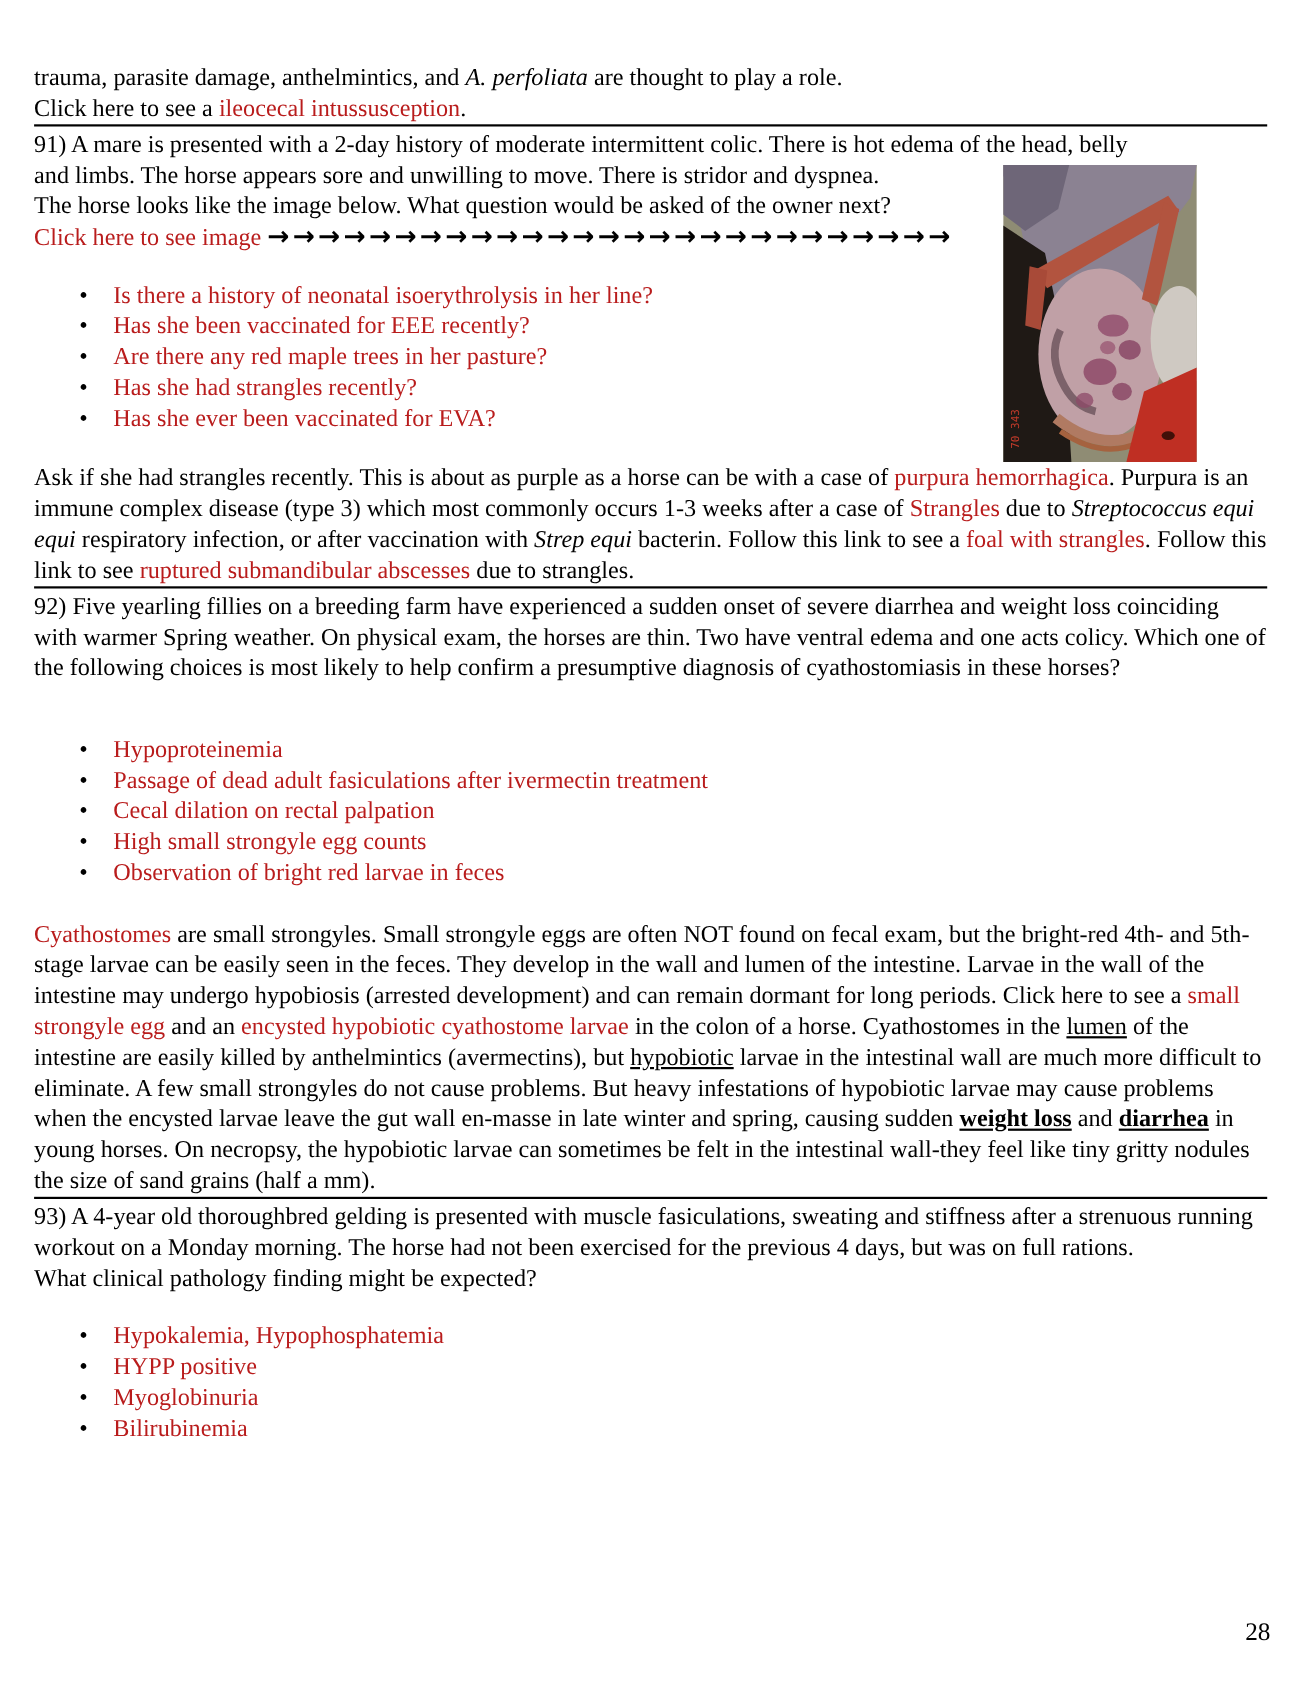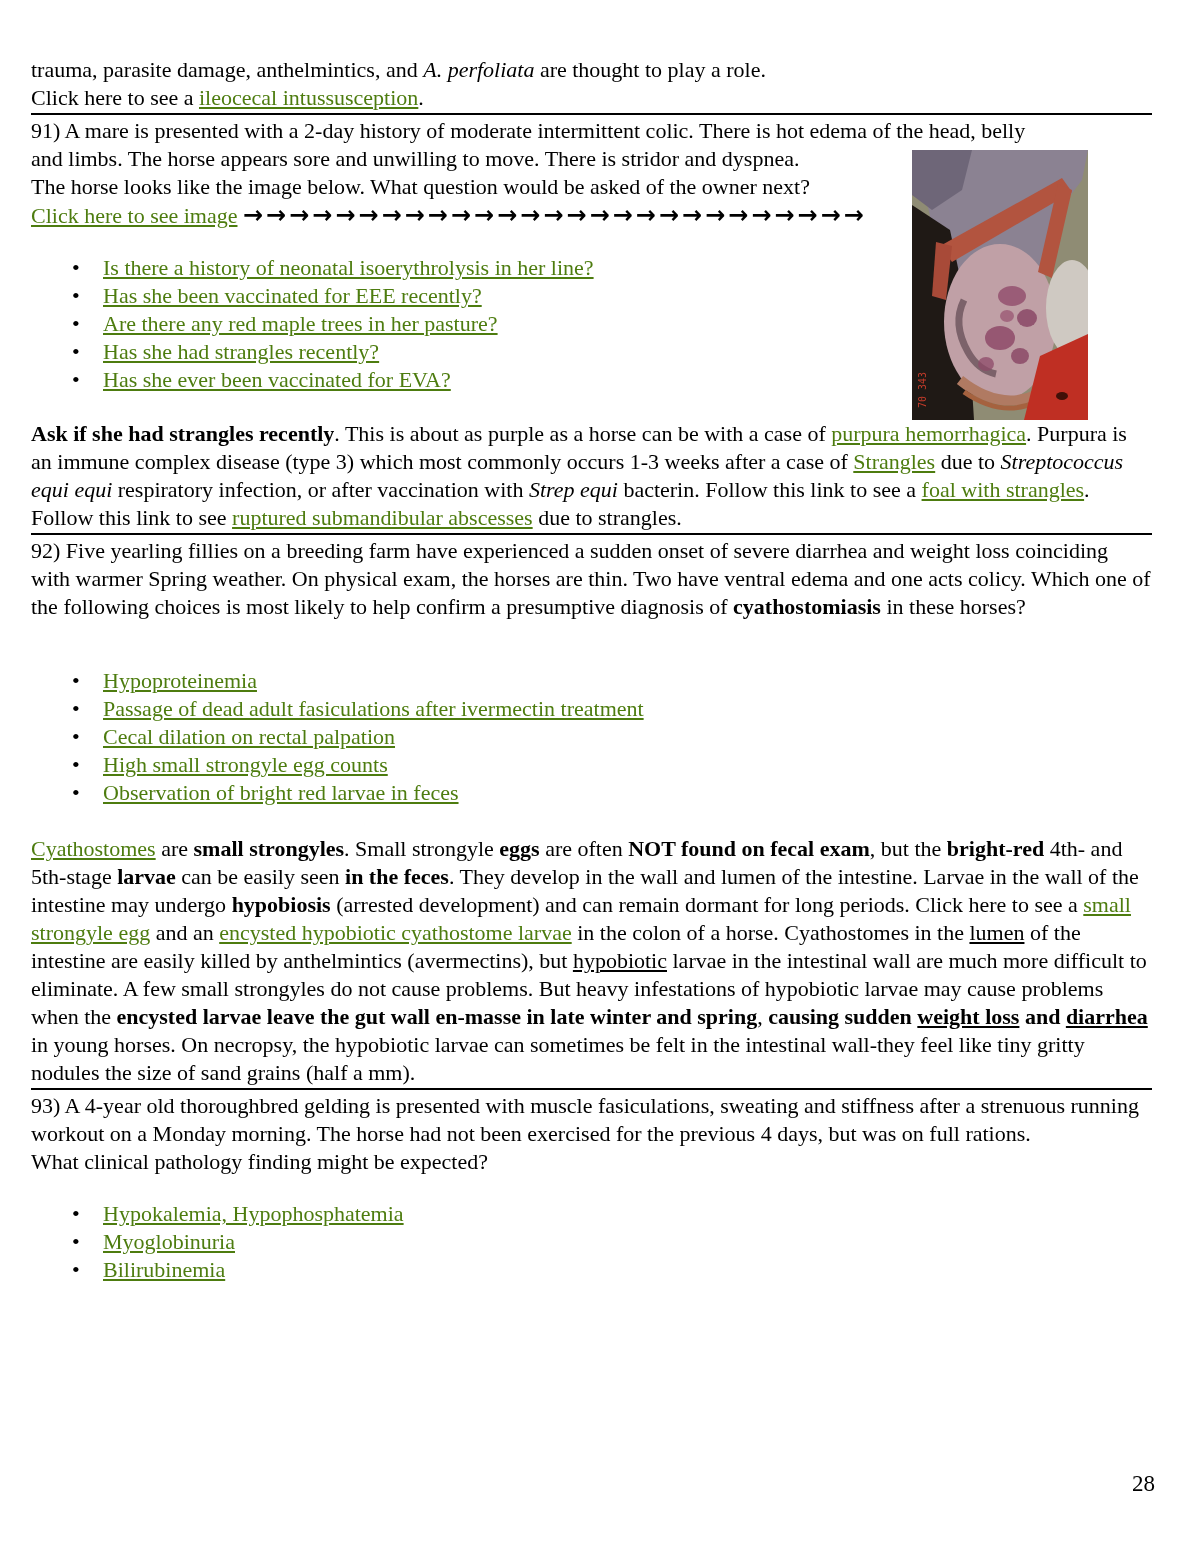--- a/index.html
+++ b/index.html
@@ -4,22 +4,22 @@
 <style>
   html,body{margin:0;padding:0;}
   body{
     width:1183px;height:1542px;position:relative;background:#ffffff;
     font-family:"Liberation Serif","DejaVu Serif",serif;
     font-size:22px;line-height:28px;color:#000000;overflow:hidden;
   }
   .content{padding:56px 31px 0 31px;}
   p{margin:0;}
   .rule{border-top:2px solid #000000;margin:1px 0 2px 0;}
-  a.lnk{color:#4d7c0f;text-decoration:underline;cursor:pointer;}
-  .b{font-weight:bold;}
+  a.lnk{color:#b91c1c;cursor:pointer;}
+  .b{font-weight:normal;}
   .i{font-style:italic;}
   .u{text-decoration:underline;margin-top:39px;}
   .bu{font-weight:bold;text-decoration:underline;}
   ul.opts{margin:24px 0 0 0;padding:0 0 0 39px;list-style:none;}
   ul.opts li{position:relative;padding-left:33px;margin:0;}
   ul.opts li::before{content:"\2022";position:absolute;left:2px;top:0;color:#000;font-size:22px;}
   .arrows{font-family:"DejaVu Sans",sans-serif;font-weight:bold;letter-spacing:3px;font-size:24px;white-space:nowrap;}
   .gap26{height:26px;}
   .gap28{height:28px;}
   .gap22{height:22px;}
@@ -66,20 +66,21 @@
   <div class="gap28"></div>
 
   <p><a class="lnk">Cyathostomes</a><span> are </span><span class="b">small strongyles</span><span>. Small strongyle </span><span class="b">eggs</span><span> are often </span><span class="b">NOT found on fecal exam</span><span>, but the </span><span class="b">bright-red</span><span> 4th- and 5th-stage </span><span class="b">larvae</span><span> can be easily seen </span><span class="b">in the feces</span><span>. They develop in the wall and lumen of the intestine. Larvae in the wall of the intestine may undergo </span><span class="b">hypobiosis</span><span> (arrested development) and can remain dormant for long periods. Click here to see a </span><a class="lnk">small strongyle egg</a><span> and an </span><a class="lnk">encysted hypobiotic cyathostome larvae</a><span> in the colon of a horse. Cyathostomes in the </span><span class="u">lumen</span><span> of the intestine are easily killed by anthelmintics (avermectins), but </span><span class="u">hypobiotic</span><span> larvae in the intestinal wall are much more difficult to eliminate. A few small strongyles do not cause problems. But heavy infestations of hypobiotic larvae may cause problems when the </span><span class="b">encysted larvae leave the gut wall en-masse in late winter and spring</span><span>, </span><span class="b">causing sudden </span><span class="bu">weight loss</span><span class="b"> and </span><span class="bu">diarrhea</span><span> in young horses. On necropsy, the hypobiotic larvae can sometimes be felt in the intestinal wall-they feel like tiny gritty nodules the size of sand grains (half a mm).</span></p>
 
   <div class="rule"></div>
 
   <p><span>93) A 4-year old thoroughbred gelding is presented with muscle fasiculations, sweating and stiffness after a strenuous running workout on a Monday morning. The horse had not been exercised for the previous 4 days, but was on full rations.</span><br><span>What clinical pathology finding might be expected?</span></p>
 
   <ul class="opts">
     <li><a class="lnk">Hypokalemia, Hypophosphatemia</a></li>
+    <li><a class="lnk">HYPP positive</a></li>
     <li><a class="lnk">Myoglobinuria</a></li>
     <li><a class="lnk">Bilirubinemia</a></li>
   </ul>
 
 </div>
 
 <svg class="photo" viewBox="0 0 176 270" xmlns="http://www.w3.org/2000/svg">
   <rect x="0" y="0" width="176" height="270" fill="#8f8c74"></rect>
 
   <polygon points="0,0 176,0 170,30 140,70 128,160 60,175 22,85 8,20 0,10" fill="#8b8292"></polygon>

